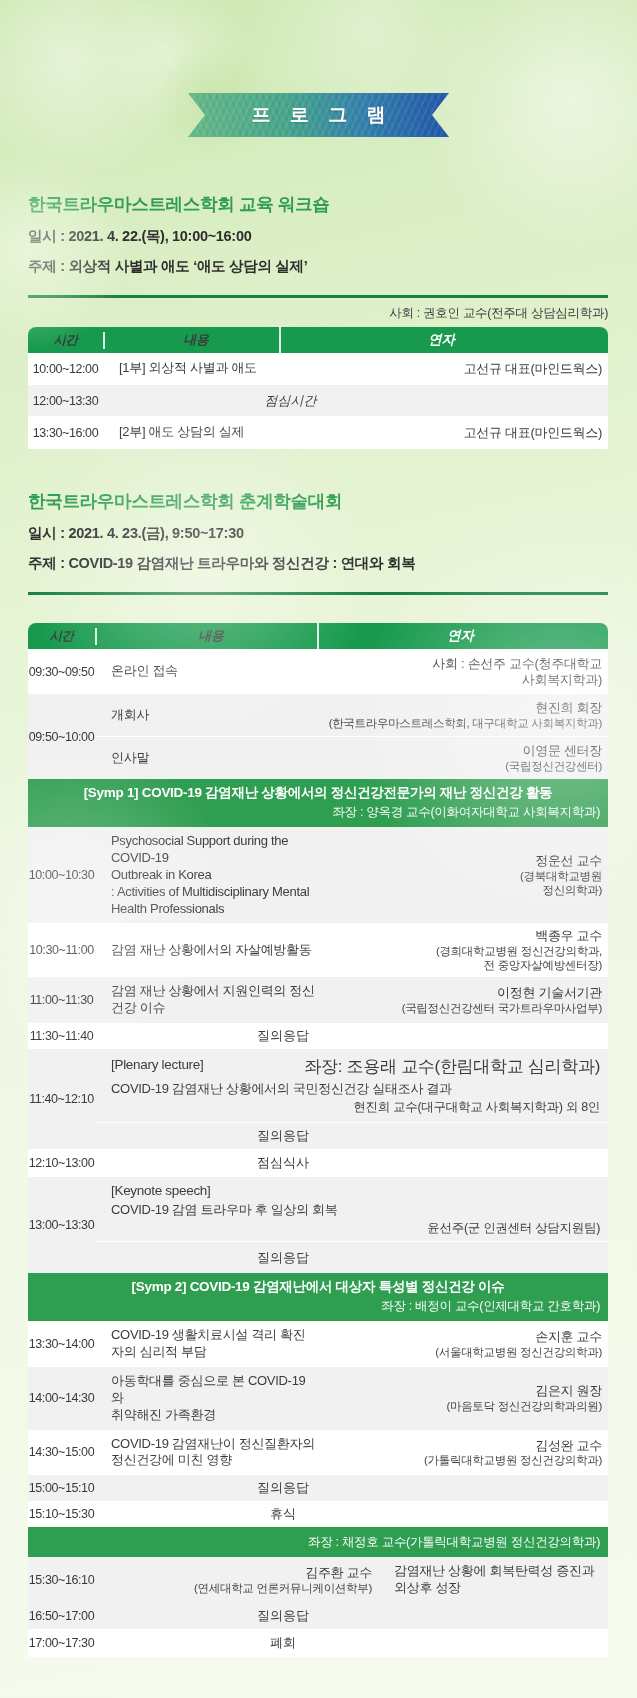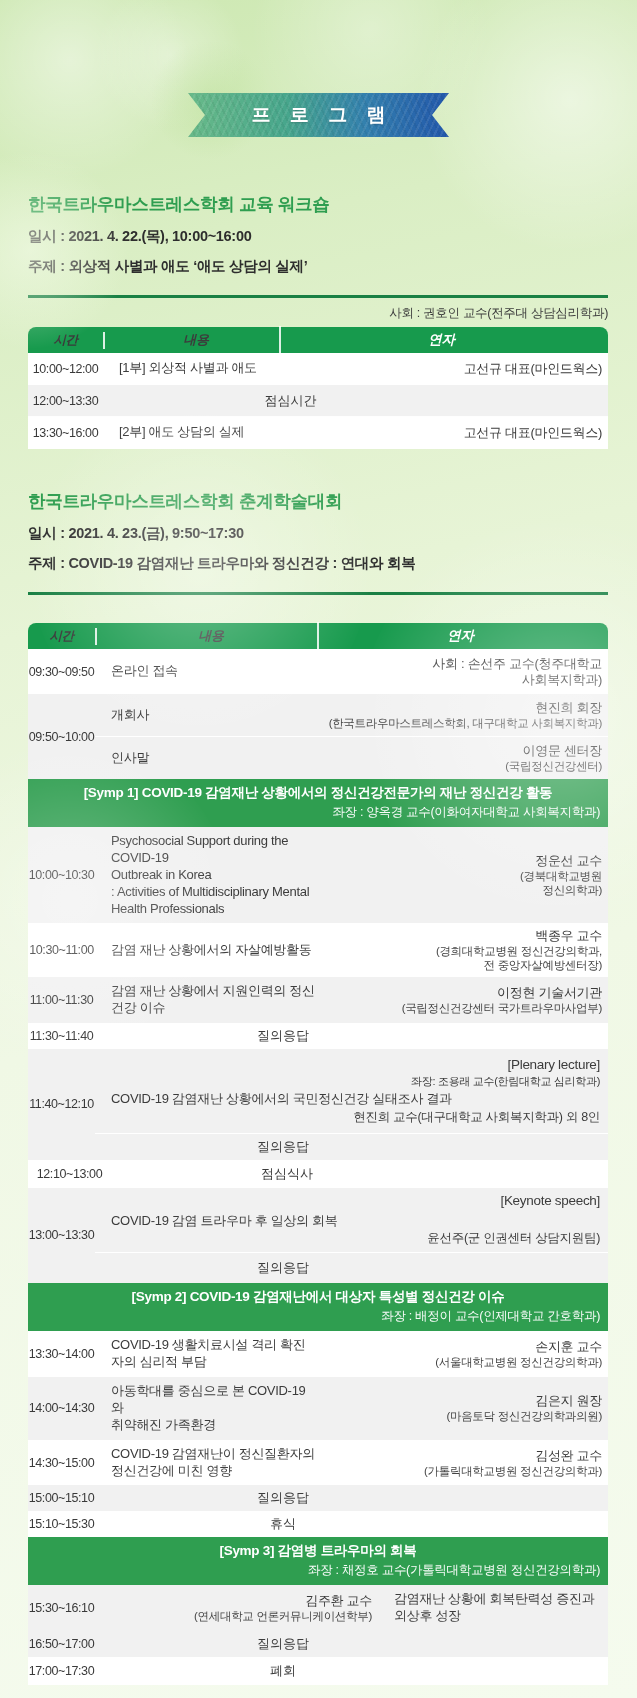--- a/index.html
+++ b/index.html
@@ -55,44 +55,44 @@
     white-space:pre-line;letter-spacing:-0.3px;}
   .speaker{flex:none;display:flex;flex-direction:column;justify-content:center;align-items:flex-end;
     text-align:right;padding:5px 6px 5px 0;line-height:1.22;letter-spacing:-0.3px;}
   .spk-name{font-size:13px;color:#3a3a3a;white-space:pre-line;}
   .spk-affil{font-size:11.5px;color:#454545;white-space:pre-line;}
 
   
   .t1 .time{width:75px;}
   .t1 .speaker{width:321px;}
   .t1 .row{min-height:31px;border-bottom:1px solid rgba(255,255,255,.9);}
-  .t1 .full-label{flex:1;align-self:center;text-align:center;padding-right:130px;font-size:13px;color:#3c3c3c;}
+  .t1 .full-label{flex:1;align-self:center;text-align:center;padding-right:130px;font-size:13px;color:#3c3c3c;font-style:italic;}
 
   
   .t2 .time{width:67px;}
   .t2 .speaker{width:283px;}
   .t2 .row.normal{min-height:45px;}
   .t2 .row.h90{min-height:88px;}
   .t2 .row.full{min-height:26px;}
   .t2 .full-label{flex:1;align-self:center;text-align:center;padding-right:137px;font-size:13px;color:#3c3c3c;}
 
   .banner{background:#2f9e50;color:#fff;padding:5px 8px 6px;}
   .banner .ban-title{text-align:center;font-weight:bold;font-size:13.5px;letter-spacing:-0.3px;}
   .banner .ban-chair{text-align:right;font-size:12.5px;margin-top:2px;letter-spacing:-0.3px;color:rgba(255,255,255,.97);}
 
   .merged-body{flex:1;display:flex;flex-direction:column;}
   .subrow{display:flex;flex:1;}
   .subrow.sep{border-top:1.5px solid #ffffff;}
   .subrow .content{padding-left:16px;}
   .sub-min{min-height:42px;}
   .lecture-block{flex-direction:column;justify-content:center;padding:7px 8px 7px 16px;box-sizing:border-box;
     font-size:13px;color:#3c3c3c;line-height:1.35;letter-spacing:-0.3px;}
-  .lec-line1{display:flex;justify-content:space-between;align-items:flex-end;flex-direction:column;}
+  .lec-line1{display:flex;justify-content:space-between;align-items:flex-start;}
   .lec-label{font-size:13.5px;}
-  .lec-chair{font-size:11px;}
+  .lec-chair{font-size:17px;}
   .lec-title{text-align:left;margin-top:1px;}
   .lec-speaker{text-align:right;font-size:12.5px;margin-top:1px;}
   .qa-sub{align-items:center;min-height:26px;}
   .qa-center{flex:1;text-align:center;padding-right:137px;font-size:13px;color:#3c3c3c;}
 
   .gap28{height:28px;}
 </style>
 </head>
 <body>
 
@@ -239,21 +239,21 @@
             </div>
             <div class="lec-title">COVID-19 감염재난 상황에서의 국민정신건강 실태조사 결과</div>
             <div class="lec-speaker">현진희 교수(대구대학교 사회복지학과) 외 8인</div>
           </div>
           <div class="subrow sep qa-sub">
             <div class="qa-center">질의응답</div>
           </div>
         </div>
       </div>
 
-      <div class="row full" style="min-height:28px;padding-left:8px;">
+      <div class="row full" style="min-height:28px;">
         <div class="cell time">12:10~13:00</div>
         <div class="full-label">점심식사</div>
       </div>
 
       <div class="row gray">
         <div class="cell time">13:00~13:30</div>
         <div class="merged-body">
           <div class="subrow lecture-block" style="min-height:64px;">
             <div class="lec-line1">
               <span class="lec-label">[Keynote speech]</span>
@@ -305,21 +305,20 @@
         <div class="cell time">15:00~15:10</div>
         <div class="full-label">질의응답</div>
       </div>
 
       <div class="row full">
         <div class="cell time">15:10~15:30</div>
         <div class="full-label">휴식</div>
       </div>
 
       <div class="banner">
-        <div class="ban-title">[Symp 3] 감염병 트라우마의 회복</div>
         <div class="ban-chair">좌장 : 채정호 교수(가톨릭대학교병원 정신건강의학과)</div>
       </div>
 
       <div class="row gray normal">
         <div class="cell time">15:30~16:10</div>
         <div class="cell speaker">
           <div class="spk-name">김주환 교수</div>
           <div class="spk-affil">(연세대학교 언론커뮤니케이션학부)</div>
         </div>
         <div class="cell content">감염재난 상황에 회복탄력성 증진과 외상후 성장</div>

